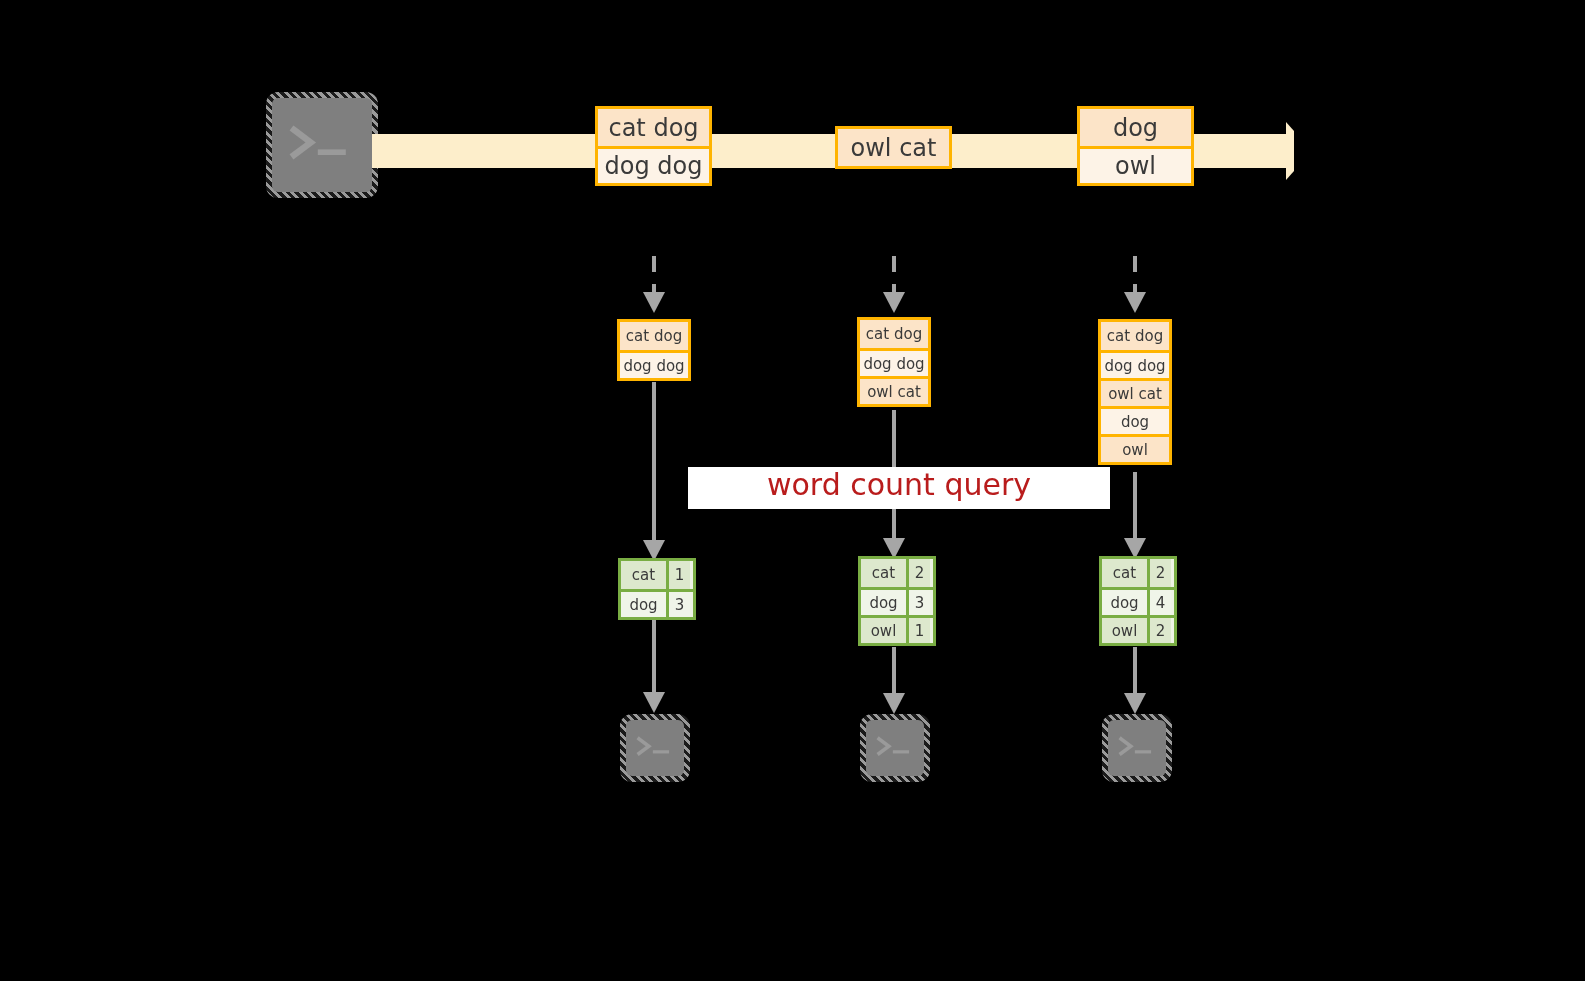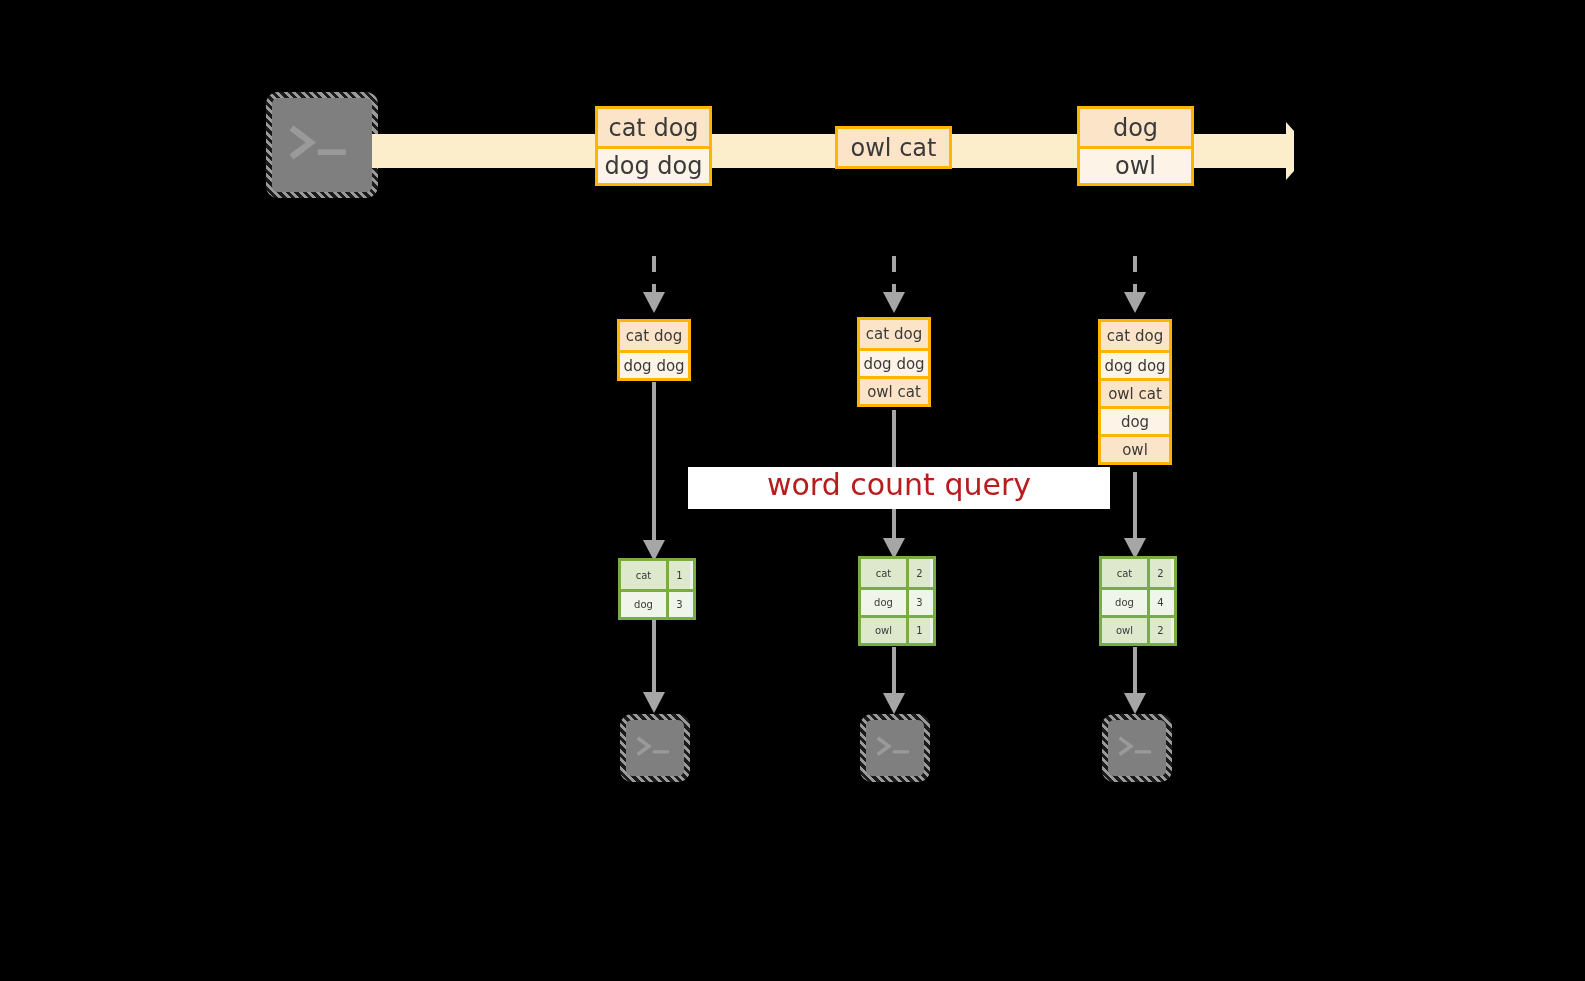--- a/index.html
+++ b/index.html
@@ -99,21 +99,21 @@
     display: flex;
     height: 28px;
   }
   .gbox .grow + .grow { border-top: 3px solid #79ad43; }
   .gbox .grow .c-word,
   .gbox .grow .c-count {
     box-sizing: border-box;
     display: flex;
     align-items: center;
     justify-content: center;
-    font-size: 10px;
+    font-size: 15px;
     color: #3a3a3a;
     white-space: nowrap;
   }
   .gbox .grow .c-word  { width: 45px; }
   .gbox .grow .c-count { width: 24px; border-left: 3px solid #79ad43; }
   .gbox .grow.dark  .c-word,
   .gbox .grow.dark  .c-count { background: #dde8cd; }
   .gbox .grow.light .c-word,
   .gbox .grow.light .c-count { background: #f0f5e9; }
 

